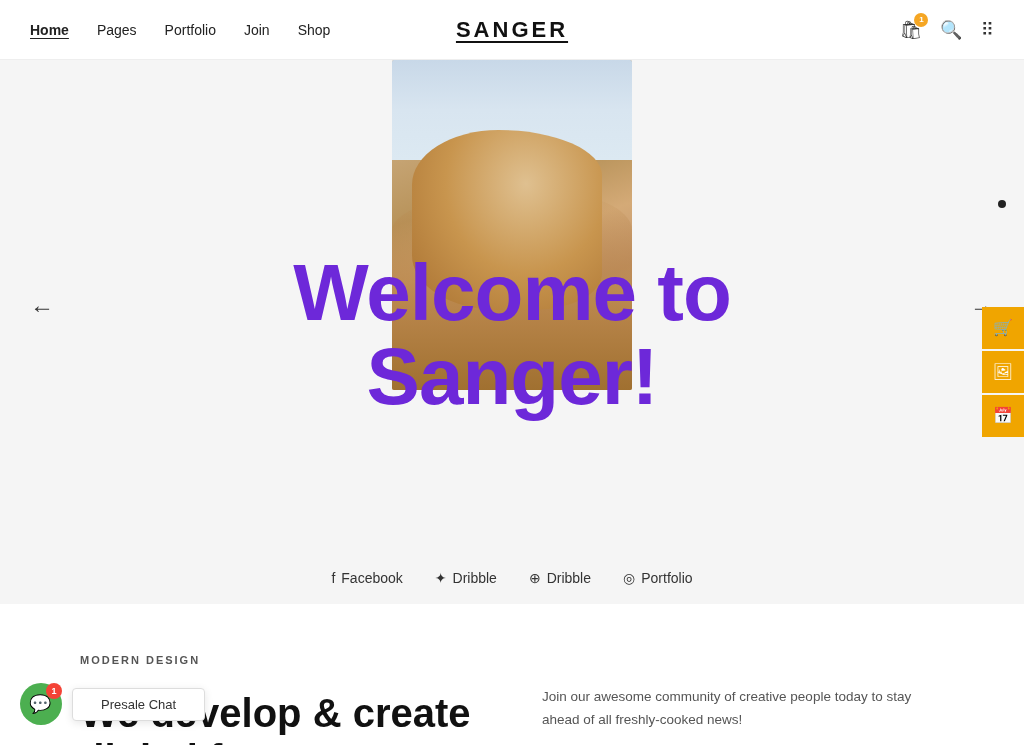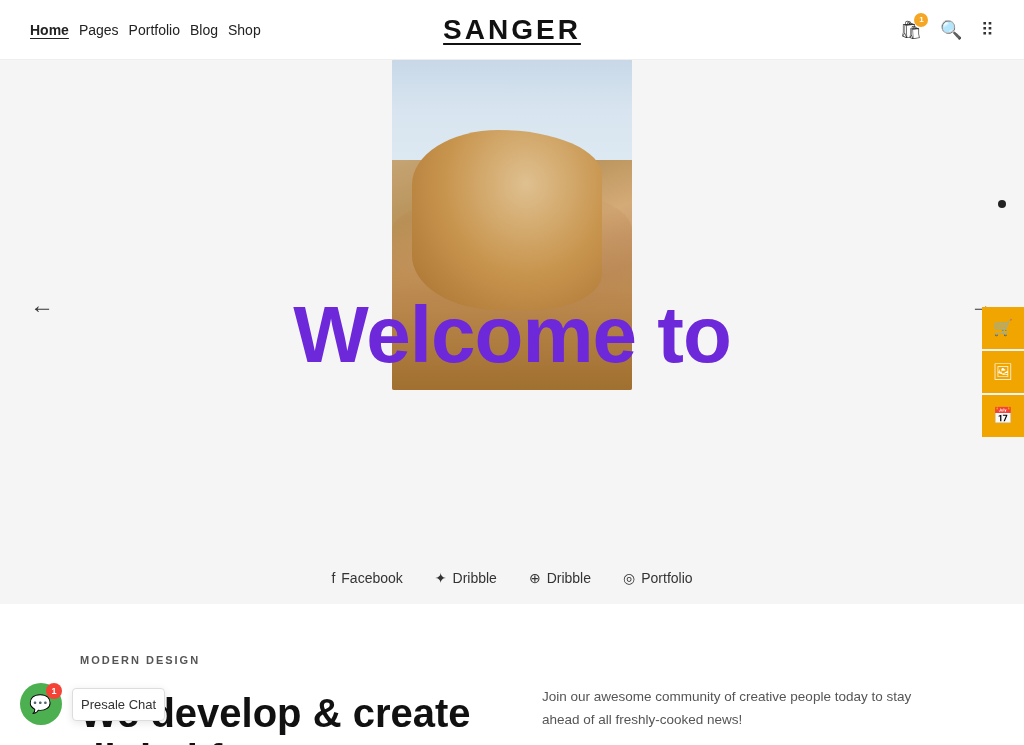--- a/index.html
+++ b/index.html
@@ -10,37 +10,37 @@
       background: #fff;
       display: flex;
       align-items: center;
       justify-content: space-between;
       padding: 0 30px;
       height: 60px;
       border-bottom: 1px solid #eee;
       position: relative;
       z-index: 10;
     }
-    .nav { display: flex; align-items: flex-start; gap: 10px; }
+    .nav { display: flex; align-items: flex-start; gap: 28px; }
     .nav a {
       text-decoration: none;
       color: #222;
       font-size: 14px;
       font-weight: 400;
     }
     .nav a.active {
       font-weight: 700;
       text-decoration: underline;
       text-underline-offset: 3px;
     }
     .logo {
       position: absolute;
       left: 50%;
       transform: translateX(-50%);
-      font-size: 28px;
+      font-size: 22px;
       font-weight: 900;
       letter-spacing: 3px;
       color: #111;
       text-decoration: underline;
       text-underline-offset: 4px;
       text-decoration-thickness: 2px;
       text-align: right;
     }
     .header-icons { display: flex; align-items: center; gap: 18px; }
     .header-icon {
@@ -270,36 +270,36 @@
       font-size: 9px;
       display: flex;
       align-items: center;
       justify-content: center;
       font-weight: bold;
     }
     .chat-label {
       background: #fff;
       border: 1px solid #ddd;
       border-radius: 4px;
-      padding: 8px 8px;
+      padding: 8px 28px;
       font-size: 13px;
       color: #333;
       box-shadow: 0 2px 8px rgba(0,0,0,0.1);
       cursor: pointer;
     }
   </style>
 </head>
 <body>
 
 <header class="header">
   <nav class="nav">
     <a class="active" href="#">Home</a>
     <a href="#">Pages</a>
     <a href="#">Portfolio</a>
-    <a href="#">Blog</a>
+    <a href="#">Join</a>
     <a href="#">Shop</a>
   </nav>
   <div class="logo">SANGER</div>
   <div class="header-icons">
     <div class="header-icon">
       🛍
       <div class="cart-badge">1</div>
     </div>
     <div class="header-icon">🔍</div>
     <div class="header-icon">⠿</div>
@@ -307,20 +307,21 @@
 </header>
 
 <section class="hero">
   <div class="hero-image">
     <div class="hero-image-inner">
       <div class="sky-area"></div>
     </div>
   </div>
   <div class="hero-title">
     <span>Welcome to</span><br>
+    <span>Sanger!</span>
   </div>
   <button class="arrow-left">←</button>
   <button class="arrow-right">→</button>
   <div class="slide-dot"></div>
 </section>
 
 <div class="social-bar">
   <a href="#" class="social-link">
     <span class="social-icon">f</span>
     <span>Facebook</span>

